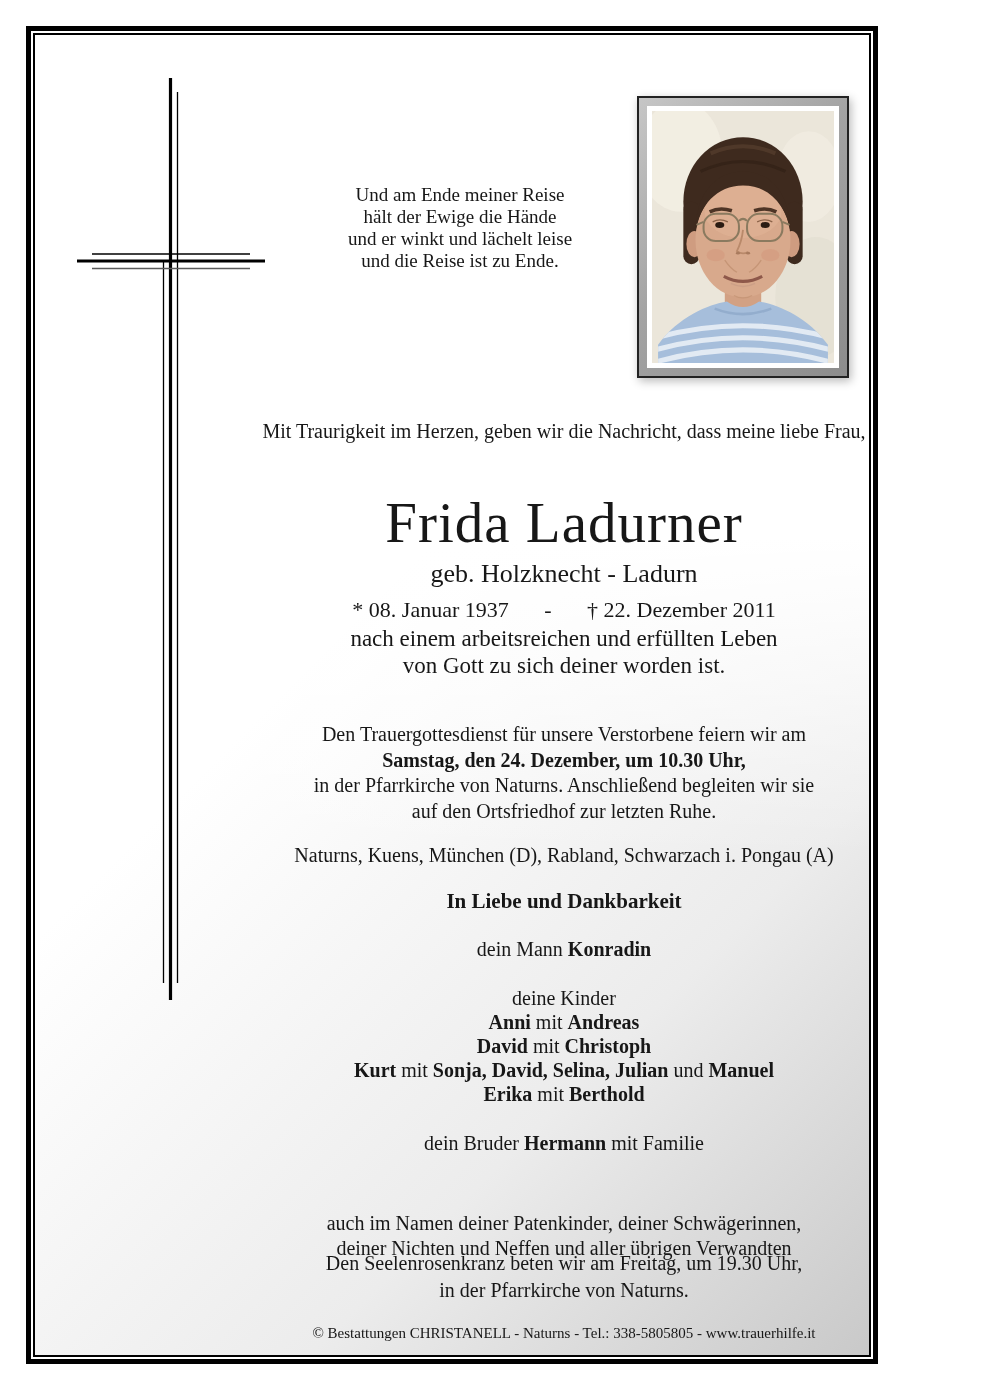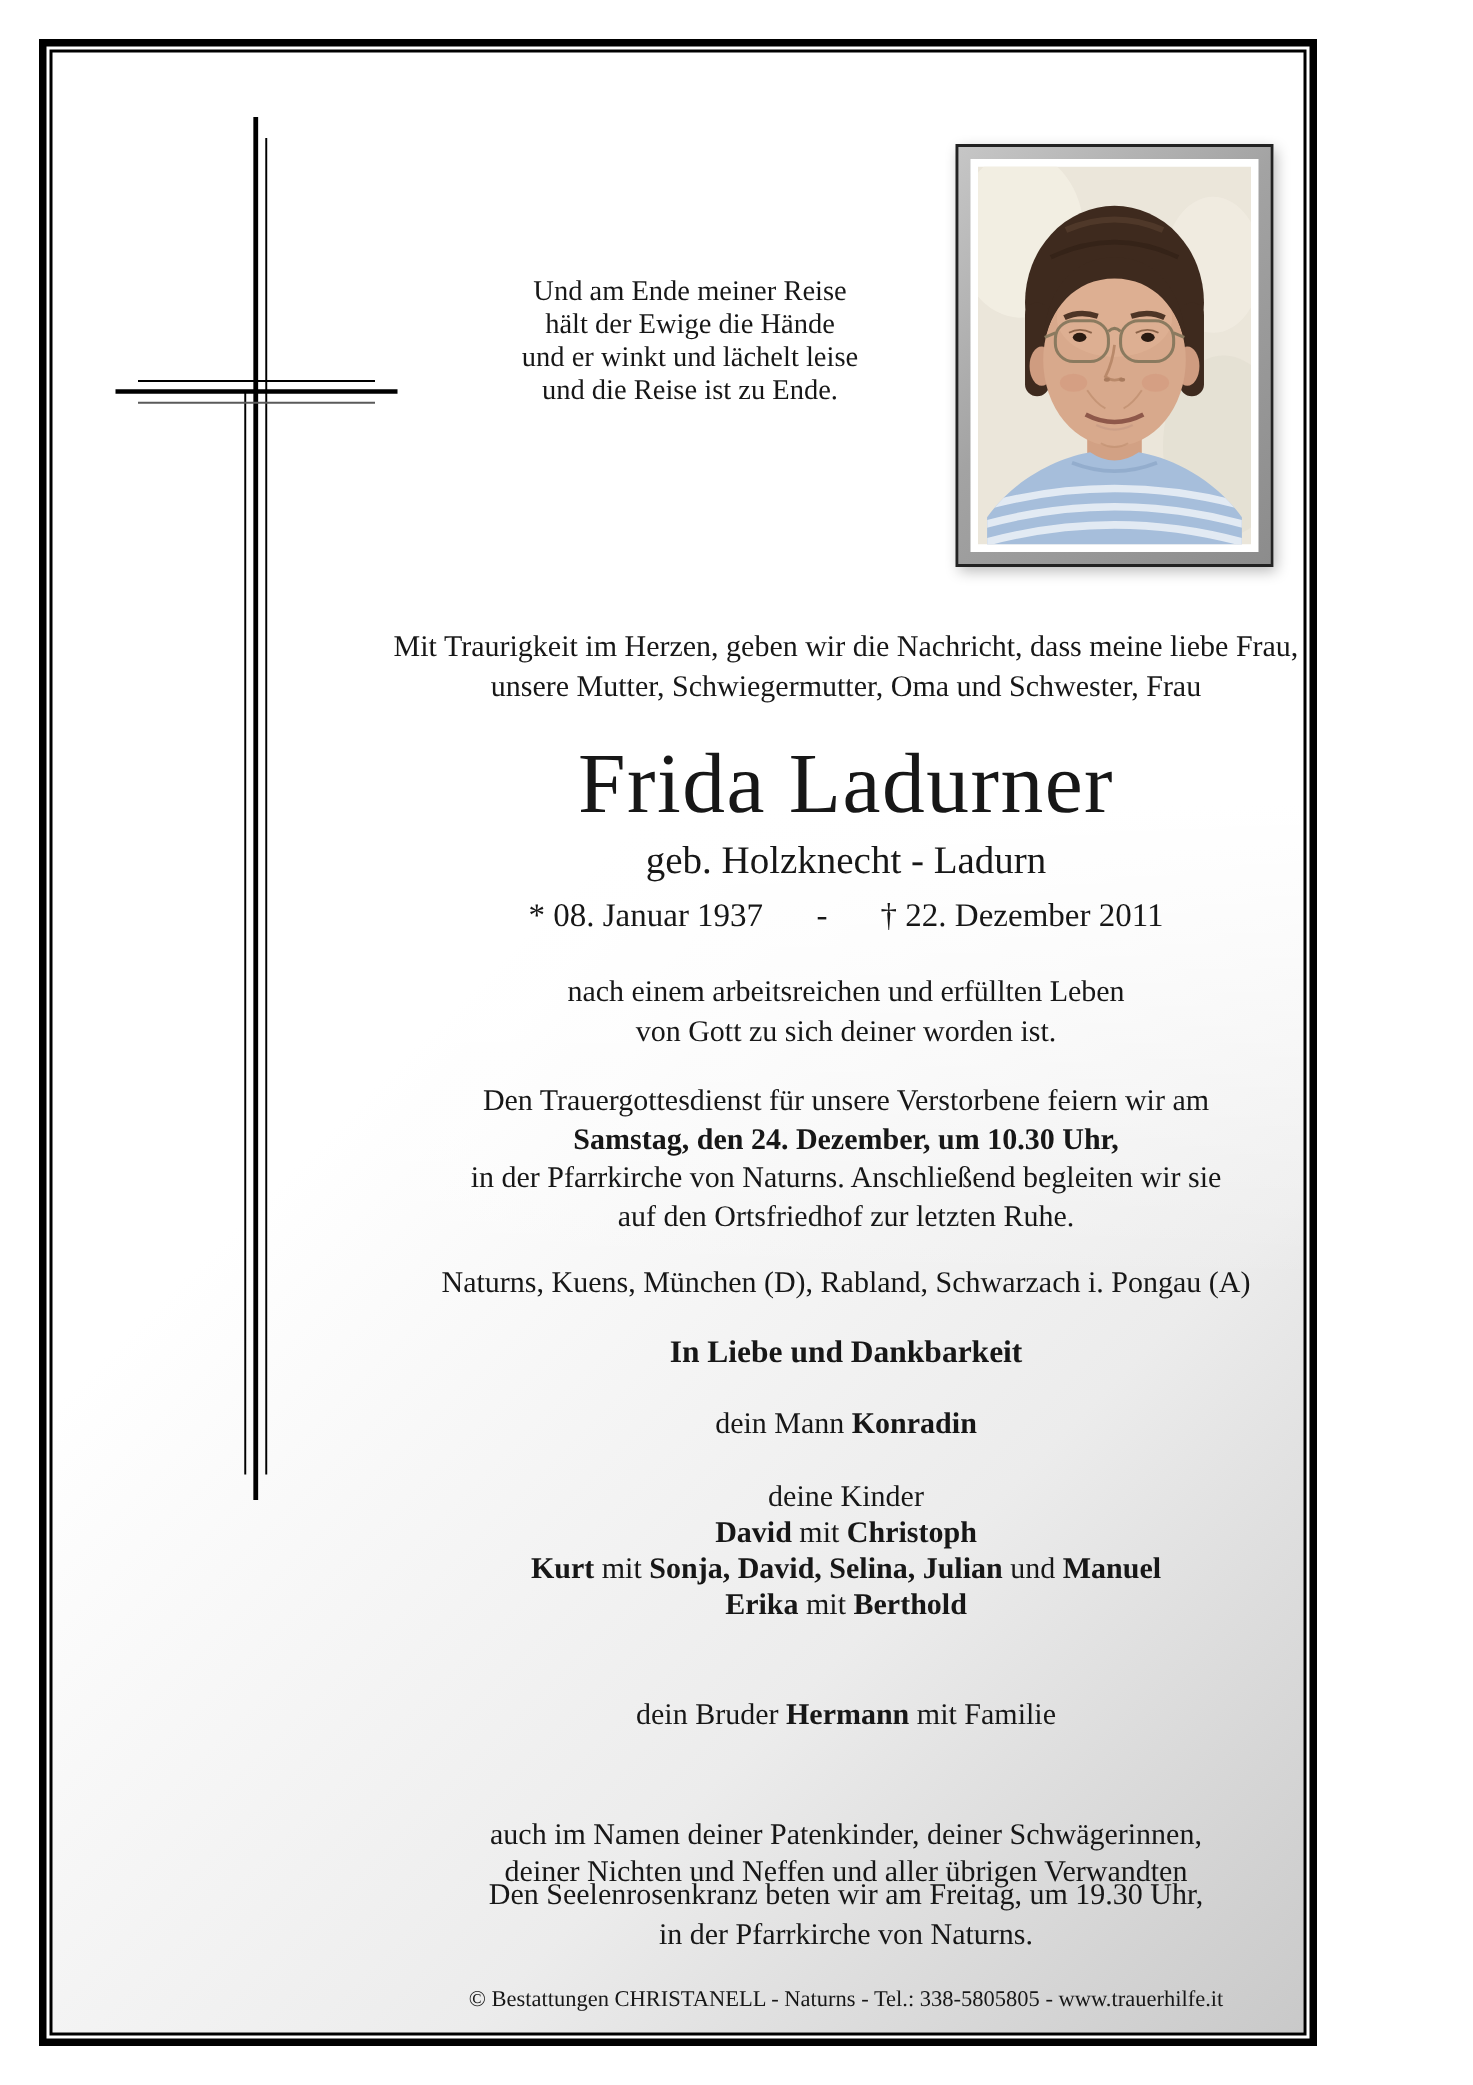--- a/index.html
+++ b/index.html
@@ -23,21 +23,21 @@
   .photo-white svg{display:block;width:100%;height:100%;}
   
   .block{position:absolute;left:226px;width:676px;text-align:center;white-space:nowrap;}
   .block div{white-space:nowrap;}
   .poem{position:absolute;left:280px;width:360px;top:184px;font-size:19px;line-height:22px;text-align:center;}
   .intro{top:418px;font-size:20px;line-height:27px;}
   .name{top:492px;font-size:57px;line-height:62px;letter-spacing:1px;}
   .maiden{top:558px;font-size:26px;line-height:32px;}
   .dates{top:596px;font-size:22px;line-height:28px;}
   .dates .dash{display:inline-block;margin:0 30px;}
-  .life{top:648px;font-size:20px;line-height:27px;}
+  .life{top:625px;font-size:23px;line-height:27px;}
   .service{top:722px;font-size:20px;line-height:25.5px;}
   .places{top:842px;font-size:20px;line-height:26px;}
   .closing{top:888px;font-size:21px;line-height:26px;font-weight:bold;}
   .husband{top:936px;font-size:20px;line-height:26px;}
   .children{top:986px;font-size:20px;line-height:24px;}
   .brother{top:1130px;font-size:20px;line-height:26px;}
   .relatives{top:1178px;font-size:20px;line-height:25px;margin-top:33px;}
   .rosary{top:1250px;font-size:20px;line-height:27px;}
   .footer{top:1324px;font-size:15px;line-height:18px;}
   .b{font-weight:bold;}
@@ -126,21 +126,20 @@
         <path d="M108 148 Q102 157 96 160" stroke="#c09070" stroke-width="1.3" fill="none" opacity="0.8"></path>
         <path d="M71 164 Q90 174 109 164" stroke="#8e584a" stroke-width="3" fill="none"></path>
         <path d="M78 171 Q90 177 102 171" stroke="#c49a84" stroke-width="1.5" fill="none" opacity="0.6"></path>
         <path d="M81 183 Q90 188 99 183" stroke="#c09070" stroke-width="1.2" fill="none" opacity="0.6"></path>
       </svg>
     </div>
   </div>
 
   <div class="block intro">
     <div>Mit Traurigkeit im Herzen, geben wir die Nachricht, dass meine liebe Frau,</div>
-    <div>unsere Mutter, Schwiegermutter, Oma und Schwester, Frau</div>
   </div>
 
   <div class="block name">Frida Ladurner</div>
   <div class="block maiden">geb. Holzknecht - Ladurn</div>
 
   <div class="block dates">
     <span>* 08. Januar 1937</span>
     <span class="dash">-</span>
     <span>† 22. Dezember 2011</span>
   </div>
@@ -158,20 +157,21 @@
   </div>
 
   <div class="block places">Naturns, Kuens, München (D), Rabland, Schwarzach i. Pongau (A)</div>
 
   <div class="block closing">In Liebe und Dankbarkeit</div>
 
   <div class="block husband"><span>dein Mann </span><span class="b">Konradin</span></div>
 
   <div class="block children">
     <div>deine Kinder</div>
+    <div><span class="b">Anni</span><span> mit </span><span class="b">Andreas</span></div>
     <div><span class="b">David</span><span> mit </span><span class="b">Christoph</span></div>
     <div><span class="b">Kurt</span><span> mit </span><span class="b">Sonja, David, Selina, Julian</span><span> und </span><span class="b">Manuel</span></div>
     <div><span class="b">Erika</span><span> mit </span><span class="b">Berthold</span></div>
   </div>
 
   <div class="block brother"><span>dein Bruder </span><span class="b">Hermann</span><span> mit Familie</span></div>
 
   <div class="block relatives">
     <div>auch im Namen deiner Patenkinder, deiner Schwägerinnen,</div>
     <div>deiner Nichten und Neffen und aller übrigen Verwandten</div>

